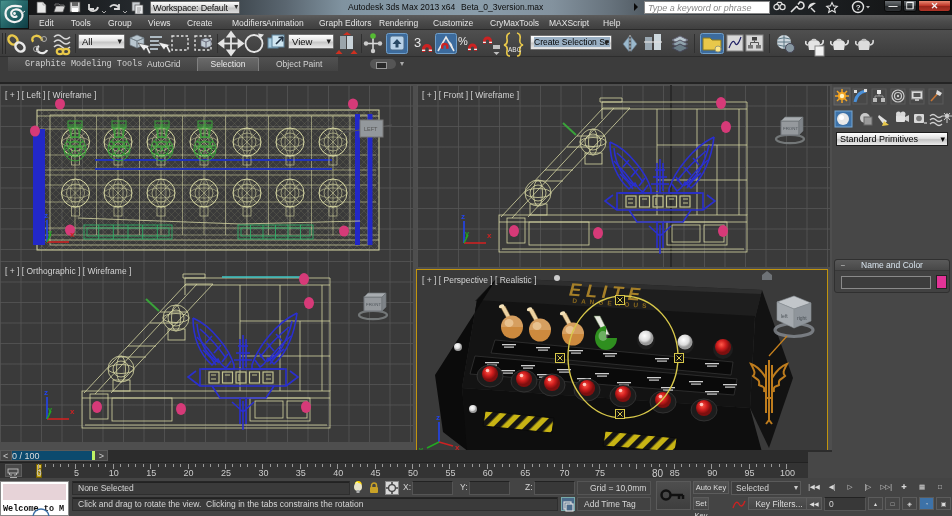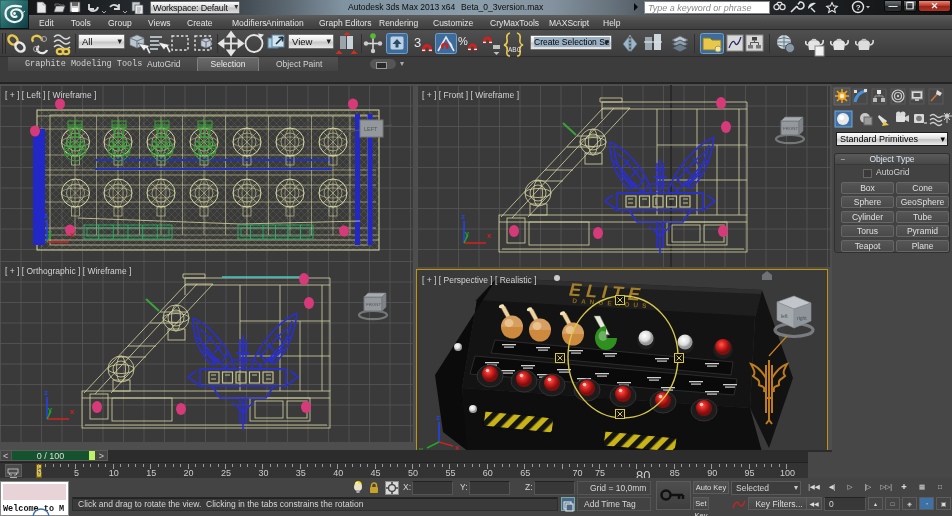--- a/index.html
+++ b/index.html
@@ -77,22 +77,22 @@
 .pbtn { position:absolute; width:53px; height:12px; background:linear-gradient(#565656,#4a4a4a); border:1px solid #666;
   border-radius:2px; font-size:8.5px; color:#e0e0e0; text-align:center; line-height:11px; }
 #autogrid { font-size:8.5px; color:#d0d0d0; position:absolute; left:28px; top:14px; }
 #agchk { position:absolute; left:28px; top:15px; width:9px; height:9px; background:#3a3a3a; border:1px solid #666; }
 #namefield { position:absolute; left:6px; top:16px; width:90px; height:13px; background:#3d3d3d; border:1px solid #8a8a8a; }
 #colorswatch { position:absolute; left:101px; top:15px; width:11px; height:14px; background:#e23397; border:1px solid #222; }
 
 
 #trackrow { left:0; top:450px; width:832px; height:12px; background:#2c2c2c; }
 #tspin { position:absolute; left:0; top:0; width:108px; height:11px; background:#454545; border:1px solid #5a5a5a; }
-#tspin .v { position:absolute; left:10px; right:12px; top:0; bottom:0; background:#14532d; border-left:1px solid #555; border-right:6px solid #bef264;
-  text-align:center; color:#ddd; font-size:9px; line-height:10px; }
+#tspin .v { position:absolute; left:10px; right:12px; top:0; bottom:0; background:#0c4a6e; border-left:1px solid #555; border-right:3px solid #bef264;
+  color:#ddd; font-size:9px; line-height:10px; }
 #tspin .lt,#tspin .gt { position:absolute; top:0; color:#ccc; font-size:9px; line-height:10px; }
 #tspin .lt{left:2px;} #tspin .gt{right:3px;}
 
 
 #ruler { left:0; top:462px; width:808px; height:16px; background:#333; border-top:1px solid #222; }
 #timeslider { position:absolute; left:36px; top:1px; width:6px; height:14px; background:linear-gradient(#e8c84a,#b99a14); border:1px solid #6e5c00; }
 #rulbtn { position:absolute; left:5px; top:1px; width:17px; height:13px; background:#4a4a4a; border:1px solid #5e5e5e; }
 #rulerright { left:808px; top:452px; width:144px; height:26px; background:#474747; }
 
 
@@ -972,35 +972,25 @@
         <path d="M2 9 q3 -3 6 0 t6 0"></path>
         <path d="M2 13 q3 -3 6 0 t6 0"></path>
       </g>
     <g transform="translate(112,29)">
         <circle cx="3" cy="3" r="2" fill="#ddd"></circle>
         <path d="M3 0 v10 M-2 3 h10 M0 0 l6 7 M6 0 l-6 7" stroke="#ccc" stroke-width="1"></path>
       </g>
 
   </svg>
   <div id="stdprim">Standard Primitives</div>
-  <div class="rollout" id="ro1" style="top:69px;height:100px;">
-    <div class="rollhead">Object Type</div>
-    <div id="agchk"></div>
-      <div id="autogrid" style="left:41px;top:13px;">AutoGrid</div>
-  <div class="pbtn" style="left: 6px; top: 28px;">Box</div>
-      <div class="pbtn" style="left: 61px; top: 28px;">Cone</div>
-      <div class="pbtn" style="left: 6px; top: 42.4px;">Sphere</div>
-      <div class="pbtn" style="left: 61px; top: 42.4px;">GeoSphere</div>
-      <div class="pbtn" style="left: 6px; top: 56.8px;">Cylinder</div>
-      <div class="pbtn" style="left: 61px; top: 56.8px;">Tube</div>
-      <div class="pbtn" style="left: 6px; top: 71.2px;">Torus</div>
-      <div class="pbtn" style="left: 61px; top: 71.2px;">Pyramid</div>
-      <div class="pbtn" style="left: 6px; top: 85.6px;">Teapot</div>
-      <div class="pbtn" style="left: 61px; top: 85.6px;">Plane</div>
-    </div>
+  <div class="rollout" id="ro2" style="top:175px;height:34px;">
+    <div class="rollhead">Name and Color</div>
+    <div id="namefield"></div>
+      <div id="colorswatch"></div>
+  </div>
 </div>
 
 <div class="abs" id="trackrow">
   <div id="tspin">
       <span class="lt">&lt;</span>
       <div class="v">0 / 100</div>
       <span class="gt">&gt;</span>
     </div>
 </div>
 <div class="abs" id="ruler">
@@ -1090,33 +1080,33 @@
     <div style="position: absolute; width: 1px; background: rgb(153, 153, 153); left: 501.76px; top: 1px; height: 3px;"></div>
     <div style="position: absolute; width: 1px; background: rgb(153, 153, 153); left: 509.24px; top: 1px; height: 3px;"></div>
     <div style="position: absolute; width: 1px; background: rgb(153, 153, 153); left: 516.72px; top: 1px; height: 3px;"></div>
     <div style="position: absolute; width: 1px; background: rgb(153, 153, 153); left: 524.2px; top: 1px; height: 5px;"></div>
     <div style="position: absolute; font-size: 9px; color: rgb(204, 204, 204); left: 518.2px; top: 5px; width: 14px; text-align: center;">65</div>
     <div style="position: absolute; width: 1px; background: rgb(153, 153, 153); left: 531.68px; top: 1px; height: 3px;"></div>
     <div style="position: absolute; width: 1px; background: rgb(153, 153, 153); left: 539.16px; top: 1px; height: 3px;"></div>
     <div style="position: absolute; width: 1px; background: rgb(153, 153, 153); left: 546.64px; top: 1px; height: 3px;"></div>
     <div style="position: absolute; width: 1px; background: rgb(153, 153, 153); left: 554.12px; top: 1px; height: 3px;"></div>
     <div style="position: absolute; width: 1px; background: rgb(153, 153, 153); left: 561.6px; top: 1px; height: 5px;"></div>
-    <div style="position: absolute; font-size: 9px; color: rgb(204, 204, 204); left: 555.6px; top: 5px; width: 14px; text-align: right; margin-left: 13px;">70</div>
+    <div style="position: absolute; font-size: 9px; color: rgb(204, 204, 204); left: 555.6px; top: 5px; width: 14px; text-align: right;">70</div>
     <div style="position: absolute; width: 1px; background: rgb(153, 153, 153); left: 569.08px; top: 1px; height: 3px;"></div>
     <div style="position: absolute; width: 1px; background: rgb(153, 153, 153); left: 576.56px; top: 1px; height: 3px;"></div>
     <div style="position: absolute; width: 1px; background: rgb(153, 153, 153); left: 584.04px; top: 1px; height: 3px;"></div>
     <div style="position: absolute; width: 1px; background: rgb(153, 153, 153); left: 591.52px; top: 1px; height: 3px;"></div>
     <div style="position: absolute; width: 1px; background: rgb(153, 153, 153); left: 599px; top: 1px; height: 5px;"></div>
     <div style="position: absolute; font-size: 9px; color: rgb(204, 204, 204); left: 593px; top: 5px; width: 14px; text-align: center;">75</div>
     <div style="position: absolute; width: 1px; background: rgb(153, 153, 153); left: 606.48px; top: 1px; height: 3px;"></div>
     <div style="position: absolute; width: 1px; background: rgb(153, 153, 153); left: 613.96px; top: 1px; height: 3px;"></div>
     <div style="position: absolute; width: 1px; background: rgb(153, 153, 153); left: 621.44px; top: 1px; height: 3px;"></div>
     <div style="position: absolute; width: 1px; background: rgb(153, 153, 153); left: 628.92px; top: 1px; height: 3px;"></div>
     <div style="position: absolute; width: 1px; background: rgb(153, 153, 153); left: 636.4px; top: 1px; height: 5px;"></div>
-    <div style="position: absolute; font-size: 13px; color: rgb(204, 204, 204); left: 636px; top: 5px; width: 14px; text-align: left;">80</div>
+    <div style="position: absolute; font-size: 10px; color: rgb(204, 204, 204); left: 649px; top: 5px; width: 14px; text-align: right;">80</div>
     <div style="position: absolute; width: 1px; background: rgb(153, 153, 153); left: 643.88px; top: 1px; height: 3px;"></div>
     <div style="position: absolute; width: 1px; background: rgb(153, 153, 153); left: 651.36px; top: 1px; height: 3px;"></div>
     <div style="position: absolute; width: 1px; background: rgb(153, 153, 153); left: 658.84px; top: 1px; height: 3px;"></div>
     <div style="position: absolute; width: 1px; background: rgb(153, 153, 153); left: 666.32px; top: 1px; height: 3px;"></div>
     <div style="position: absolute; width: 1px; background: rgb(153, 153, 153); left: 673.8px; top: 1px; height: 5px;"></div>
     <div style="position: absolute; font-size: 9px; color: rgb(204, 204, 204); left: 667.8px; top: 5px; width: 14px; text-align: center;">85</div>
     <div style="position: absolute; width: 1px; background: rgb(153, 153, 153); left: 681.28px; top: 1px; height: 3px;"></div>
     <div style="position: absolute; width: 1px; background: rgb(153, 153, 153); left: 688.76px; top: 1px; height: 3px;"></div>
     <div style="position: absolute; width: 1px; background: rgb(153, 153, 153); left: 696.24px; top: 1px; height: 3px;"></div>
     <div style="position: absolute; width: 1px; background: rgb(153, 153, 153); left: 703.72px; top: 1px; height: 3px;"></div>
@@ -1132,20 +1122,23 @@
     <div style="position: absolute; width: 1px; background: rgb(153, 153, 153); left: 763.56px; top: 1px; height: 3px;"></div>
     <div style="position: absolute; width: 1px; background: rgb(153, 153, 153); left: 771.04px; top: 1px; height: 3px;"></div>
     <div style="position: absolute; width: 1px; background: rgb(153, 153, 153); left: 778.52px; top: 1px; height: 3px;"></div>
     <div style="position: absolute; width: 1px; background: rgb(153, 153, 153); left: 786px; top: 1px; height: 5px;"></div>
     <div style="position: absolute; font-size: 9px; color: rgb(204, 204, 204); left: 780px; top: 5px; width: 14px; text-align: center;">100</div>
   </div>
 <div class="abs" id="rulerright"></div>
 
 <div class="abs" id="statusbar">
 
+  <div class="srow sunken" style="left:72px;top:3px;width:278px;">
+      <span class="slabel" style="position:absolute;left:5px;top:1px;">None Selected</span>
+    </div>
   <span style="position:absolute;left:352px;top:3px;font-size:10px;color:#e8d44d;">💡</span>
   <svg style="position:absolute;left:352px;top:4px;" width="12" height="13">
       <circle cx="6" cy="5" r="4" fill="#e8e3c8"></circle>
       <rect x="4.5" y="8" width="3" height="3" fill="#aaa"></rect>
     </svg>
   <svg style="position:absolute;left:368px;top:4px;" width="12" height="13">
       <rect x="2" y="5" width="8" height="6" rx="1" fill="#c9a227"></rect>
       <path d="M3.5 5 v-1.5 a2.5 2.5 0 0 1 5 0 V5" stroke="#c9a227" stroke-width="1.5" fill="none"></path>
     </svg>
   <svg style="position:absolute;left:385px;top:3px;" width="14" height="14">

